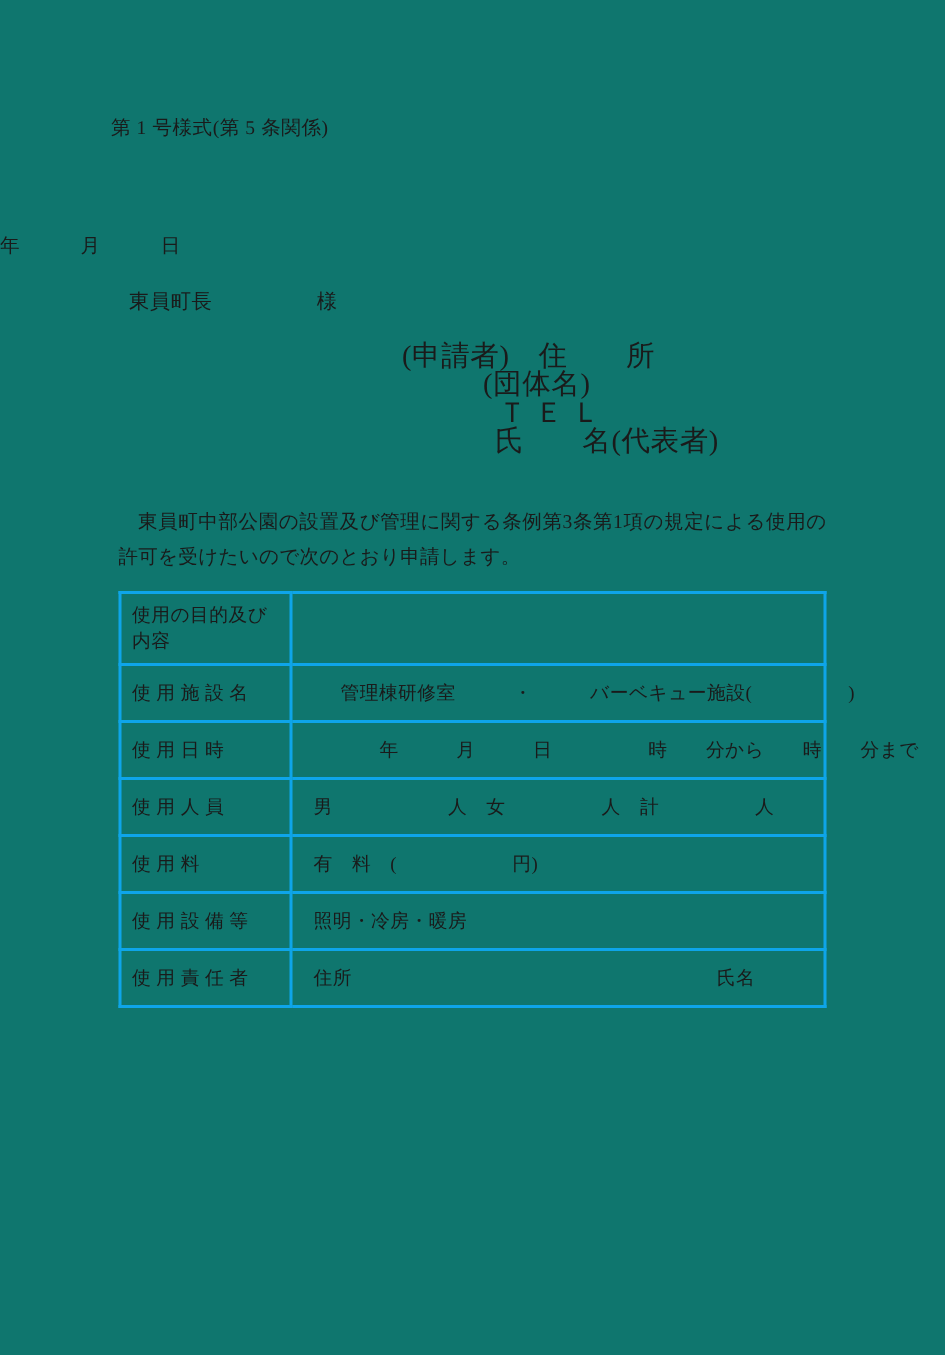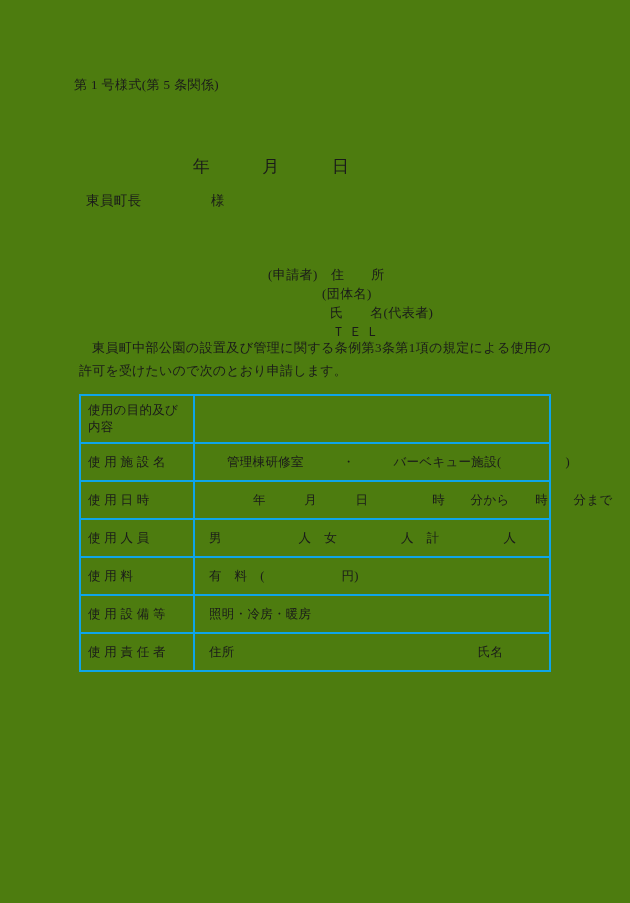--- a/index.html
+++ b/index.html
@@ -11,21 +11,21 @@
     width: 630px;
     height: 903px;
     position: relative;
     font-family: "Liberation Serif", "DejaVu Serif", serif;
     color: #1a1a1a;
     overflow: hidden;
   }
   .page {
     position: absolute;
     inset: 0;
-    background: #4d7c0f;
+    background: #0f766e;
   }
 
   
   .form-no {
     position: absolute;
     left: 74px;
     top: 76px;
     font-size: 13px;
     letter-spacing: 0.4px;
     white-space: pre;
@@ -41,22 +41,22 @@
     font-size: 13.5px;
     letter-spacing: 0.6px;
   }
 
   
   .date-line {
     position: absolute;
     left: 0;
     right: 88px;
     top: 155px;
-    text-align: center;
-    font-size: 17px;
+    text-align: left;
+    font-size: 13px;
     white-space: pre;
     letter-spacing: 0.4px;
     font-family: Liberation Mono, monospace;
   }
 
   
   .addressee {
     position: absolute;
     left: 86px;
     top: 192px;
@@ -64,24 +64,23 @@
     white-space: pre;
     letter-spacing: 0.4px;
     text-align: center;
   }
 
   
   .applicant {
     position: absolute;
     left: 268px;
     top: 228px;
-    font-size: 13px;
+    font-size: 19px;
     line-height: 19px;
     letter-spacing: 0.4px;
-    margin-top: 37px;
   }
   .applicant .ln { white-space: pre; display: block; }
   .applicant .ln.indent1 { padding-left: 54px; }
   .applicant .ln.indent2 { padding-left: 62px; }
   .applicant .ln.indent3 { padding-left: 64px; }
 
   
   .body-text {
     position: absolute;
     left: 79px;
@@ -142,22 +141,22 @@
   <div class="form-no">第 1 号様式(第 5 条関係)</div>
 
 
   <div class="date-line">年　　　月　　　日</div>
 
   <div class="addressee">東員町長　　　　　様</div>
 
   <div class="applicant">
     <span class="ln">(申請者)　住　　所</span>
     <span class="ln indent1">(団体名)</span>
+    <span class="ln indent3">Ｔ Ｅ Ｌ</span>
     <span class="ln indent2">氏　　名(代表者)</span>
-    <span class="ln indent3">Ｔ Ｅ Ｌ</span>
   </div>
 
   <div class="body-text">
     <span class="p1">東員町中部公園の設置及び管理に関する条例第3条第1項の規定による使用の許可を受けたいので次のとおり申請します。</span>
   </div>
 
   <table class="form-table">
     <tbody>
       <tr class="r-purpose">
         <td class="label">使用の目的及び

